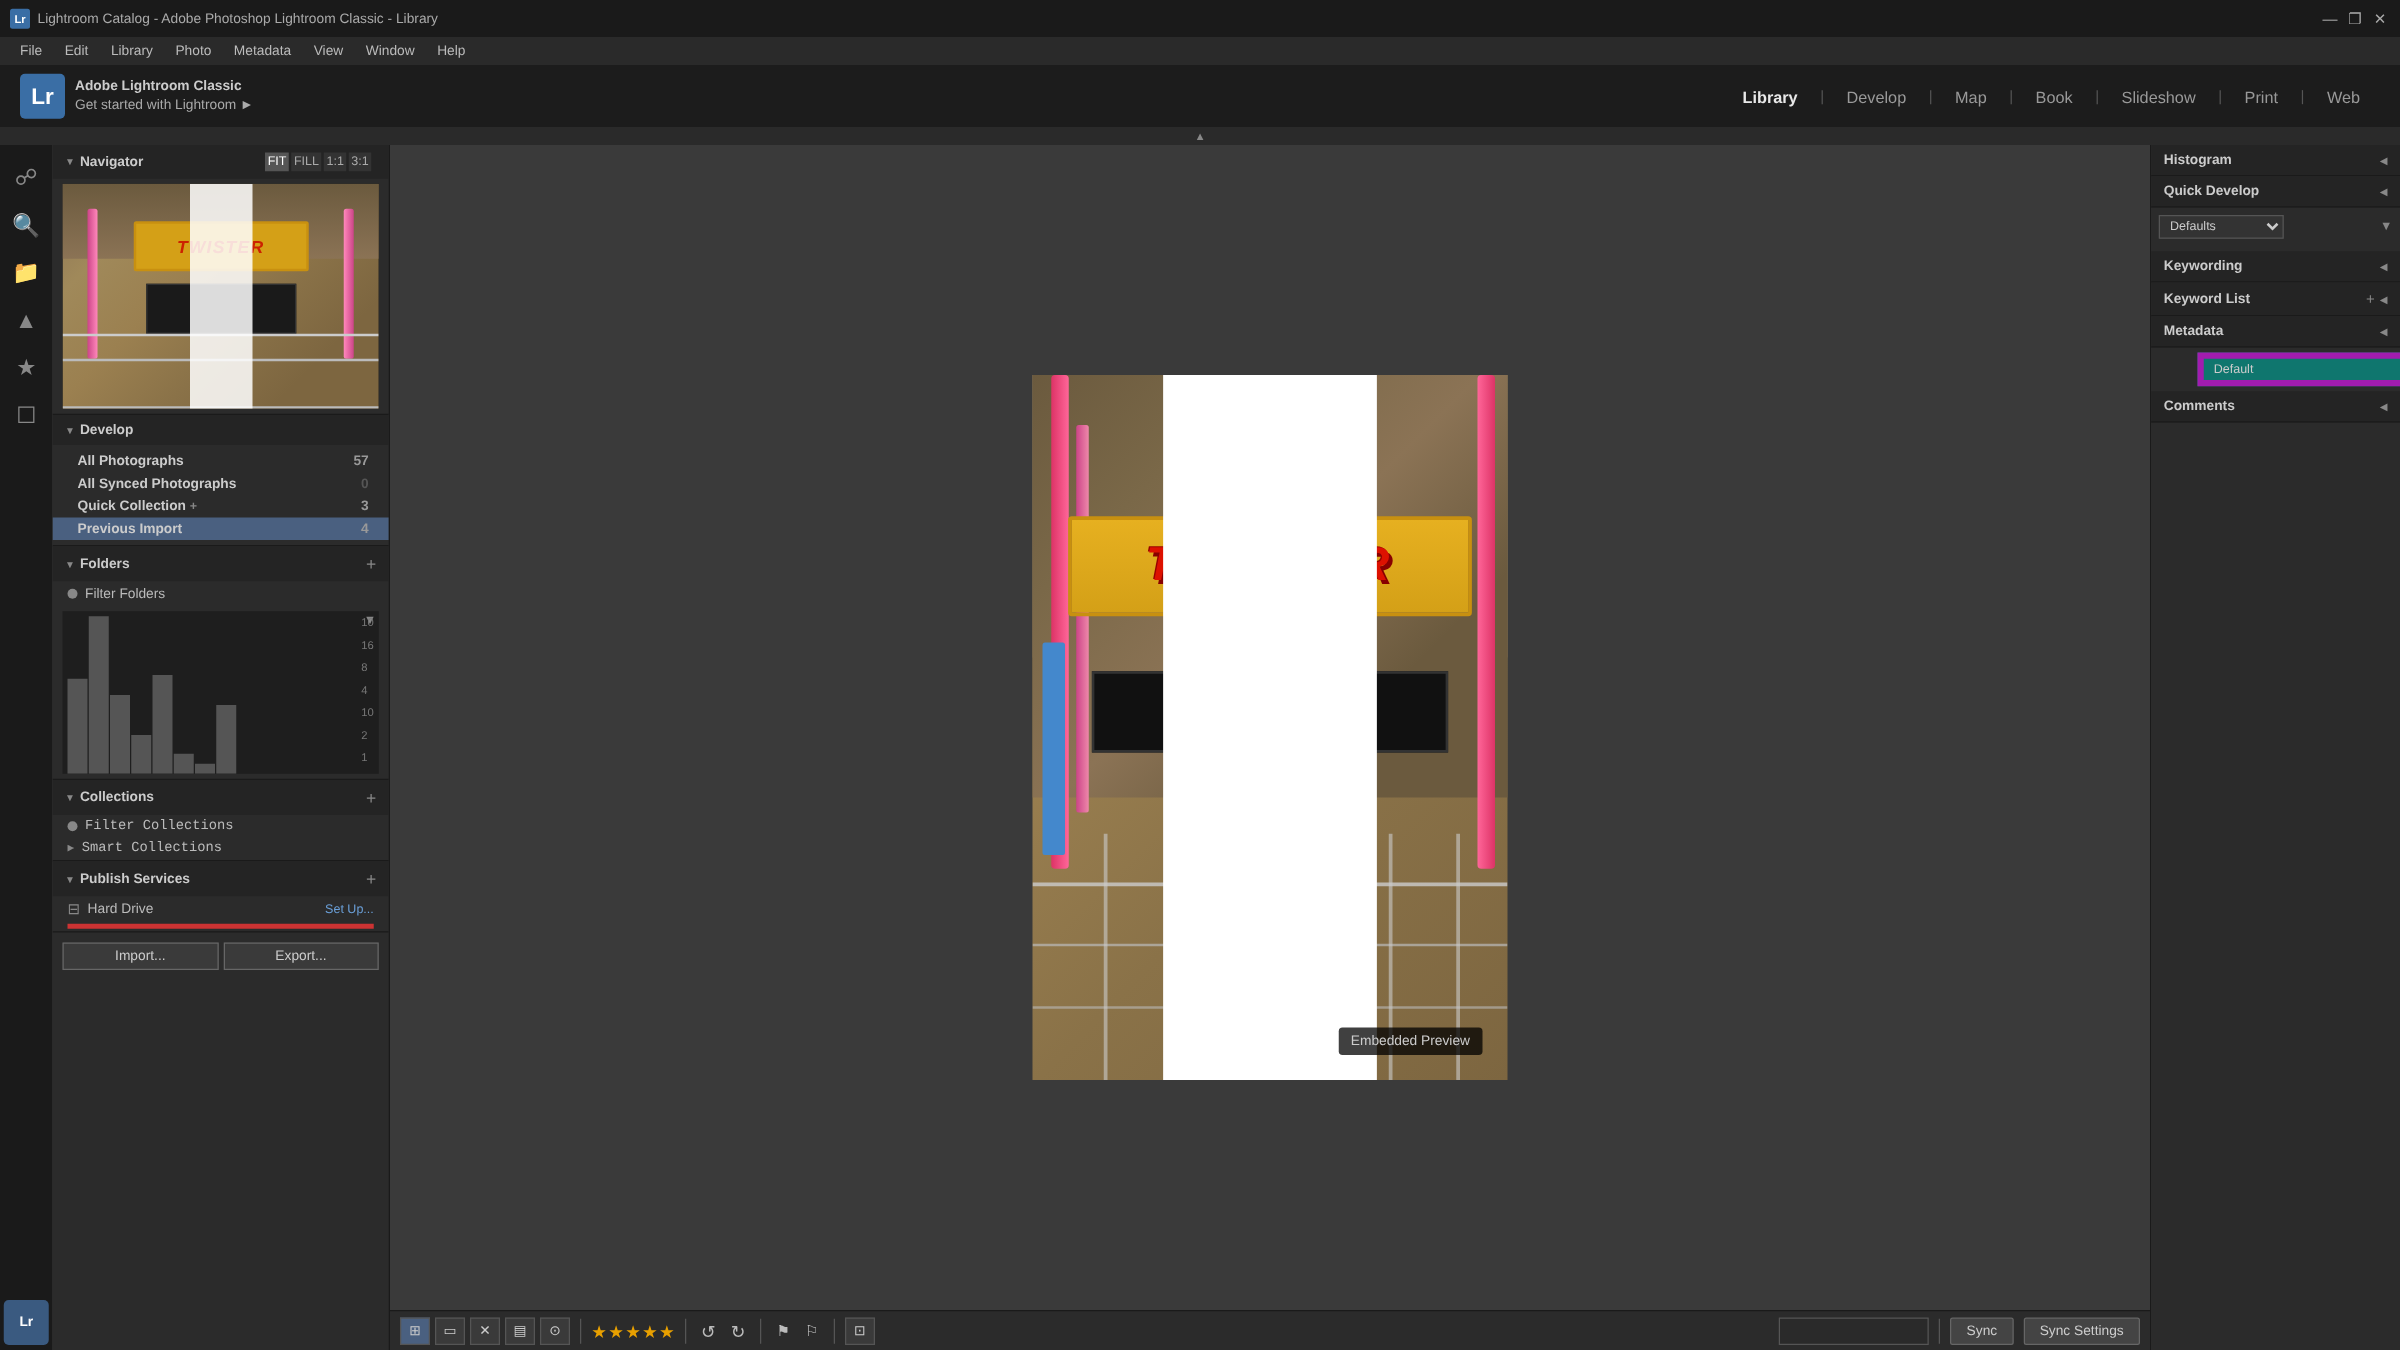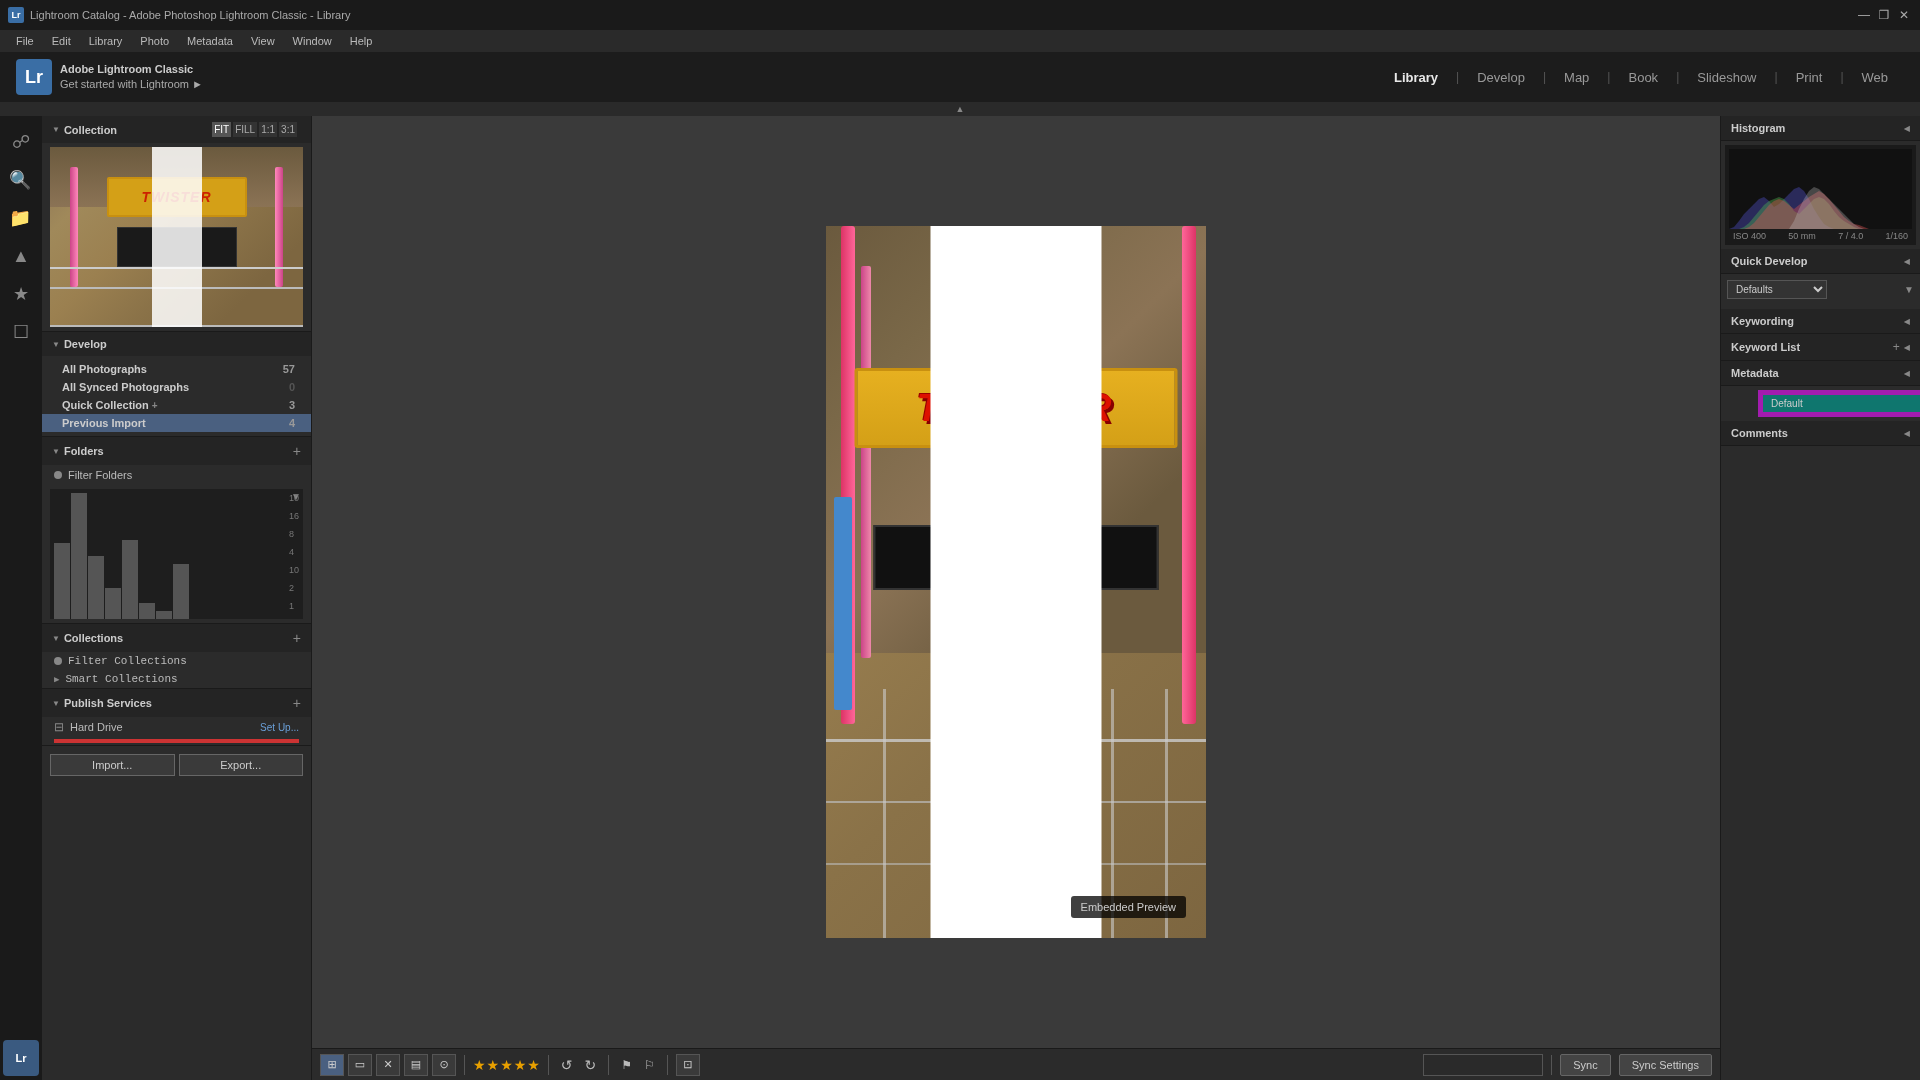--- a/index.html
+++ b/index.html
@@ -190,21 +190,21 @@
       <div class="sidebar-icon-btn" style="background:#3a5a80;color:#fff;font-size:11px;font-weight:bold;margin-bottom:4px;">Lr</div>
     </div>
   </div>
 
   <div id="left-panel">
 
     <div class="panel-section">
       <div class="panel-header">
         <div class="title">
           <span class="triangle">▼</span>
-          <span>Collection</span>
+          <span>Navigator</span>
         </div>
         <div class="nav-fit-buttons">
           <button class="nav-fit-btn active">FIT</button>
           <button class="nav-fit-btn">FILL</button>
           <button class="nav-fit-btn">1:1</button>
           <button class="nav-fit-btn">3:1</button>
         </div>
       </div>
       <div class="nav-preview">
 
@@ -338,21 +338,21 @@
     <div style="display:flex;gap:4px;padding:8px;">
       <button style="flex:1;background:#3a3a3a;border:1px solid #666;color:#ccc;padding:4px 8px;cursor:pointer;font-size:11px;">Import...</button>
       <button style="flex:1;background:#3a3a3a;border:1px solid #666;color:#ccc;padding:4px 8px;cursor:pointer;font-size:11px;">Export...</button>
     </div>
   </div>
 
   <div id="center">
 
     <div id="image-area">
 
-      <div style="width:380px;height:712px;position:relative;border-radius:31px;">
+      <div style="width:380px;height:564px;position:relative;border-radius:31px;">
 
         <div style="width:100%;height:100%;position:relative;overflow:hidden;background:linear-gradient(135deg, #7d6640 0%, #9b8050 30%, #8a7248 60%, #7d6640 100%);">
 
           <div style="position:absolute;top:0;left:0;right:0;height:40%;background:linear-gradient(to bottom,#9b8868,#8B7355);"></div>
 
           <div style="position:absolute;top:0;left:0;right:0;height:60%;background:linear-gradient(135deg,#6b5a3e 0%,#7a6848 25%,#8B7355 50%,#6b5a3e 75%);"></div>
 
           <div style="position:absolute;top:0;left:15px;width:14px;height:70%;background:linear-gradient(to right,#dd3366,#ff6699);border-radius:3px;"></div>
           <div style="position:absolute;top:0;right:10px;width:14px;height:70%;background:linear-gradient(to right,#ff6699,#dd3366);border-radius:3px;"></div>
           <div style="position:absolute;top:40px;left:35px;width:10px;height:55%;background:linear-gradient(to right,#cc4488,#ee88aa);border-radius:2px;"></div>
@@ -417,45 +417,20 @@
       </div>
     </div>
   </div>
 
   <div id="right-panel">
 
     <div class="right-section-header">
       <span class="right-section-title">Histogram</span>
       <span class="right-section-arrow">◀</span>
     </div>
-    <div class="histogram-container">
-
-      <svg width="100%" height="80" style="display:block;">
-
-        <rect x="0" y="0" width="100%" height="80" fill="#111"></rect>
-
-        <path d="M0,80 L5,78 L10,72 L15,65 L20,60 L25,55 L30,50 L35,48 L40,52 L45,58 L50,55 L55,50 L60,45 L65,40 L70,38 L75,42 L80,50 L85,60 L90,68 L95,75 L100,78 L105,80 L110,80 L115,80 L120,80 L125,80 L130,80 L135,80 L140,80 L145,80 L150,80 L155,80 L160,80 L165,80 L170,80 L175,80 L180,80 L185,80 Z" fill="rgba(80,80,200,0.4)"></path>
-
-        <path d="M0,80 L5,80 L10,80 L15,78 L20,74 L25,68 L30,62 L35,56 L40,52 L45,50 L50,48 L55,50 L60,55 L65,62 L70,65 L75,60 L80,55 L85,50 L90,48 L95,50 L100,55 L105,62 L110,68 L115,72 L120,75 L125,78 L130,80 L135,80 L140,80 L145,80 L150,80 L155,80 L160,80 L165,80 L170,80 L175,80 L180,80 L185,80 Z" fill="rgba(80,180,80,0.4)"></path>
-
-        <path d="M0,80 L5,80 L10,80 L15,80 L20,78 L25,74 L30,68 L35,62 L40,56 L45,52 L50,50 L55,52 L60,56 L65,60 L70,56 L75,52 L80,48 L85,45 L90,42 L95,45 L100,50 L105,56 L110,62 L115,68 L120,72 L125,75 L130,76 L135,78 L140,80 L145,80 L150,80 L155,80 L160,80 L165,80 L170,80 L175,80 L180,80 L185,80 Z" fill="rgba(220,80,80,0.4)"></path>
-
-        <path d="M60,80 L65,72 L70,60 L75,50 L80,42 L85,38 L90,40 L95,45 L100,50 L105,55 L110,60 L115,65 L120,70 L125,75 L130,78 L135,80 Z" fill="rgba(200,200,200,0.3)"></path>
-      </svg>
-      <div class="hist-info">
-        <span>ISO 400</span>
-        <span>50 mm</span>
-        <span>7 / 4.0</span>
-        <span>1/160</span>
-      </div>
-      <div style="display:flex;align-items:center;gap:4px;padding:2px 4px;">
-        
-        
-      </div>
-    </div>
 
     <div class="right-section-header">
       <span class="right-section-title">Quick Develop</span>
       <span class="right-section-arrow">◀</span>
     </div>
     <div class="quick-develop">
       <div class="qd-row">
         <select class="qd-select">
           <option>Defaults</option>
         </select>

